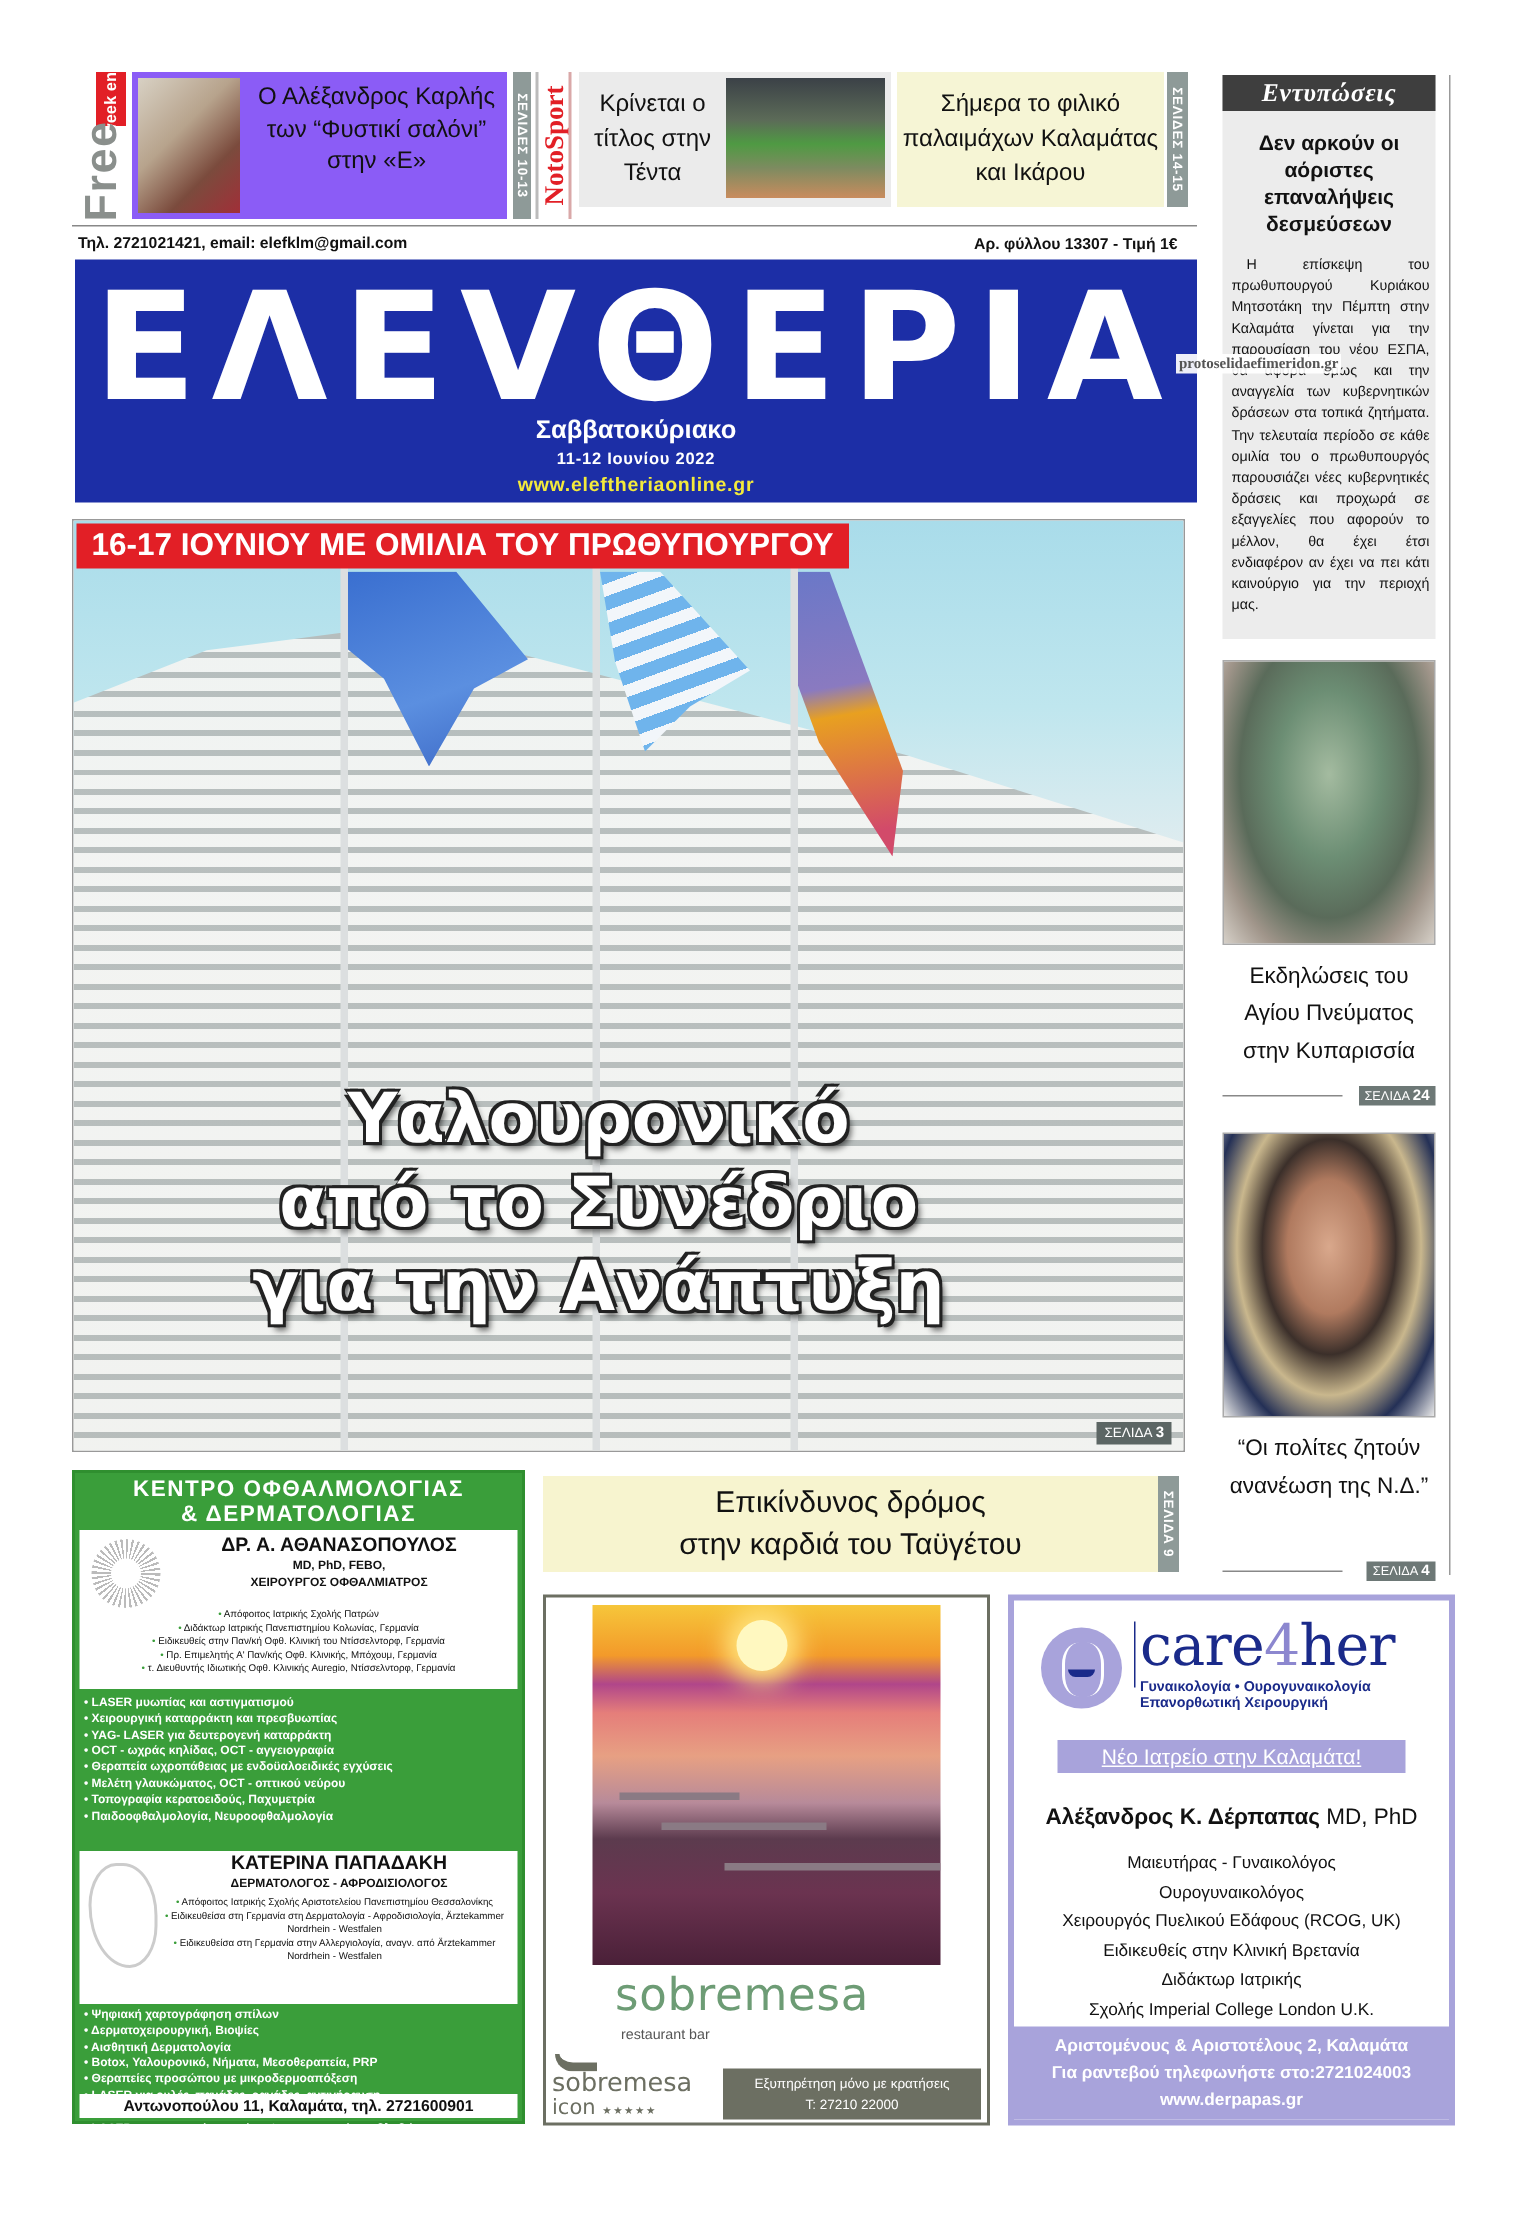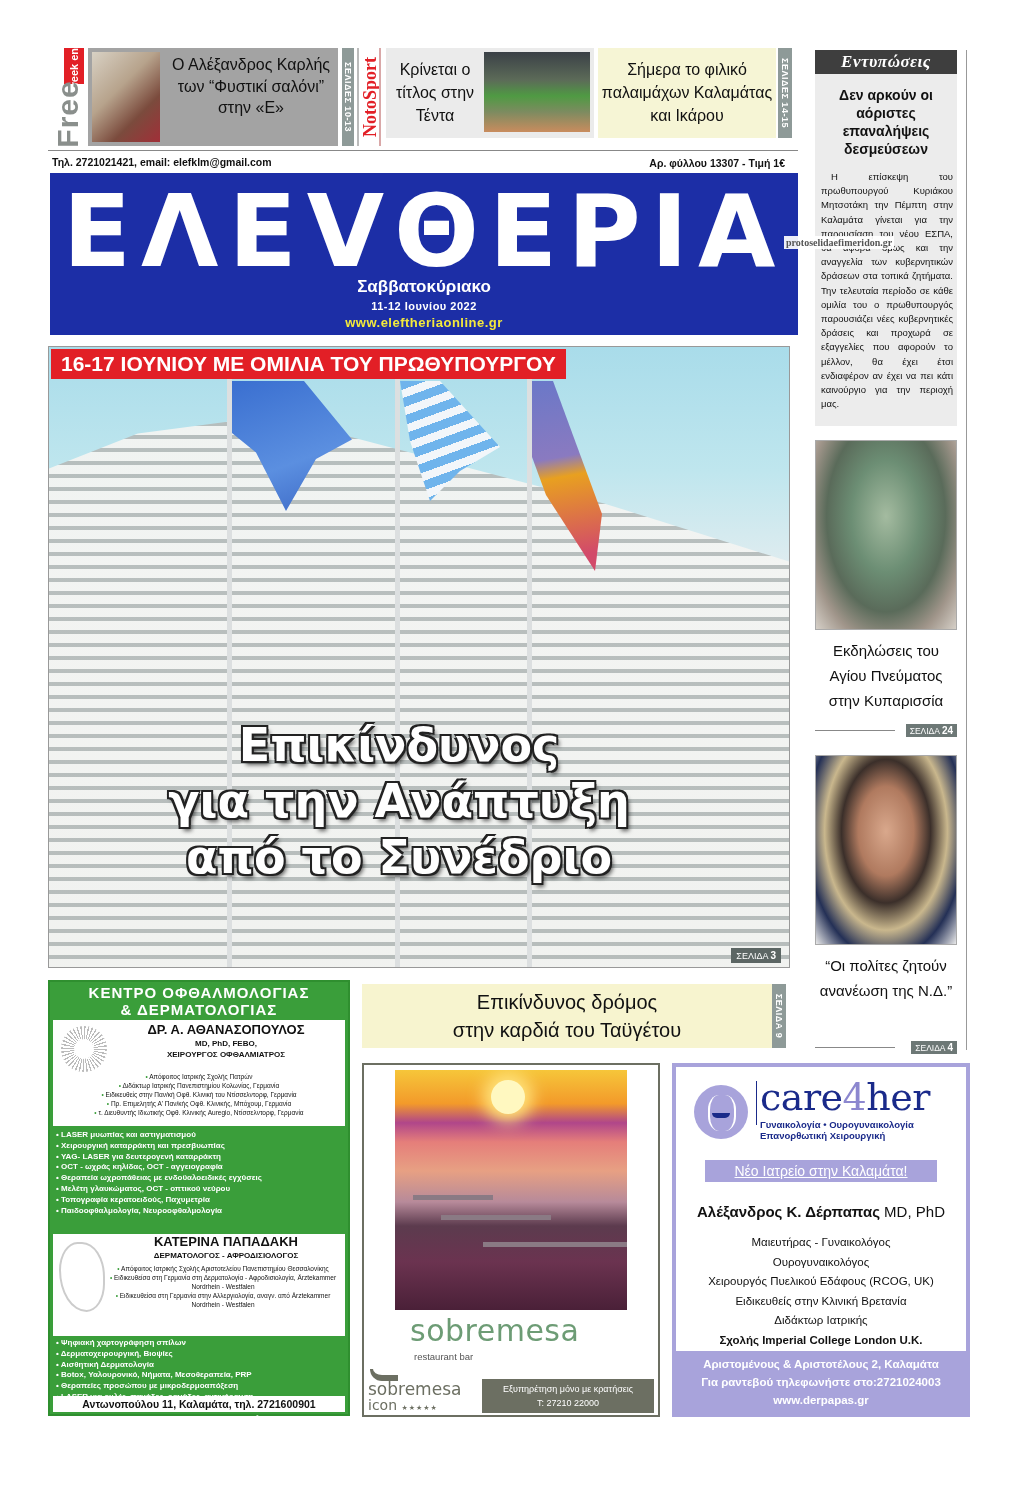--- a/index.html
+++ b/index.html
@@ -8,21 +8,21 @@
 
   .abs { position: absolute; }
 
   
   .free-logo { left: 52px; top: 48px; width: 32px; height: 98px; }
   .free-logo .free { position: absolute; left: 0; bottom: 0; width: 32px; height: 64px; }
   .free-logo .free span { position: absolute; left: 50%; top: 50%; transform: translate(-50%,-50%) rotate(-90deg); font-size: 30px; font-weight: bold; color: #8a8f8c; letter-spacing: 1px; white-space: nowrap; }
   .free-logo .weekend { position: absolute; left: 12px; top: 0; width: 20px; height: 36px; background: #e21f26; }
   .free-logo .weekend span { position: absolute; left: 50%; top: 50%; transform: translate(-50%,-50%) rotate(-90deg); font-size: 11px; font-weight: bold; color: #fff; white-space: nowrap; line-height: 10px; }
 
-  .teaser1 { left: 88px; top: 48px; width: 250px; height: 98px; background: #a3a3a3; }
+  .teaser1 { left: 88px; top: 48px; width: 250px; height: 98px; background: #8b5cf6; }
   .teaser1 .photo { position: absolute; left: 4px; top: 4px; width: 68px; height: 90px; background: linear-gradient(135deg,#d8d1c4 0%,#b7a38c 40%,#7b4b3d 70%,#a12f38 100%); }
   .teaser1 .text { position: absolute; left: 80px; top: 6px; width: 166px; text-align: center; font-size: 16px; line-height: 21.5px; }
   .sel-tag { position: absolute; background: #8e9a98; color: #fff; font-size: 9px; font-weight: bold; }
   .sel-tag span { position: absolute; left: 50%; top: 50%; transform: translate(-50%,-50%) rotate(90deg); white-space: nowrap; letter-spacing: 0.5px; }
   .tag1 { left: 342px; top: 48px; width: 12px; height: 98px; }
   .vline1 { left: 357px; top: 48px; width: 2px; height: 98px; background: #bbb; }
 
   .notosport { left: 361px; top: 48px; width: 18px; height: 98px; }
   .notosport span { position: absolute; left: 50%; top: 50%; transform: translate(-50%,-50%) rotate(-90deg); font-family: "Liberation Serif", serif; font-weight: bold; color: #e21f26; font-size: 18px; white-space: nowrap; }
   .notosport:after { content: ""; position: absolute; right: -2px; top: 0; width: 2px; height: 98px; background: #d9a8a8; }
@@ -201,23 +201,23 @@
   <div class="sky"></div>
   <div class="building"></div>
   <div class="flagpole" style="left:178px"></div>
   <div class="flagpole" style="left:346px"></div>
   <div class="flagpole" style="left:478px"></div>
   <div class="flag" style="left:183px;top:34px;width:120px;height:130px;background:linear-gradient(160deg,#3a6fd0,#5b8fe0 60%,#3a66c4);clip-path:polygon(0 0,60% 0,100% 45%,70% 60%,45% 100%,20% 55%,0 40%);"></div>
   <div class="flag" style="left:351px;top:34px;width:100px;height:120px;background:repeating-linear-gradient(160deg,#6fb4ec 0 9px,#f2f6fa 9px 17px);clip-path:polygon(0 0,40% 0,100% 55%,60% 75%,30% 100%,10% 50%);"></div>
   <div class="flag" style="left:483px;top:34px;width:70px;height:190px;background:linear-gradient(170deg,#6a78c8,#8a7ac0 40%,#e8a020 50%,#d24a6a 90%);clip-path:polygon(0 0,30% 0,100% 70%,90% 100%,20% 60%,0 40%);"></div>
   <div class="kicker">16-17 ΙΟΥΝΙΟΥ ΜΕ ΟΜΙΛΙΑ ΤΟΥ ΠΡΩΘΥΠΟΥΡΓΟΥ</div>
   <div class="headline">
-    <div>Επικίνδυνος</div>
+    <div>Υαλουρονικό</div>
+    <div>από το Συνέδριο</div>
     <div>για την Ανάπτυξη</div>
-    <div>από το Συνέδριο</div>
   </div>
   <div class="page"><span>ΣΕΛΙΔΑ</span> <b>3</b></div>
 </div>
 
 <div class="abs rt rt1">
   <div class="photo"></div>
   <div class="text">Εκδηλώσεις του Αγίου Πνεύματος στην Κυπαρισσία</div>
   <div class="rule"></div>
   <div class="page"><span>ΣΕΛΙΔΑ</span> <b>24</b></div>
 </div>
@@ -319,20 +319,20 @@
     <div>Επανορθωτική Χειρουργική</div>
   </div>
   <div class="banner">Νέο Ιατρείο στην Καλαμάτα!</div>
   <div class="doc"><b>Αλέξανδρος Κ. Δέρπαπας</b><span> MD, PhD</span></div>
   <div class="roles">
     <div>Μαιευτήρας - Γυναικολόγος</div>
     <div>Ουρογυναικολόγος</div>
     <div>Χειρουργός Πυελικού Εδάφους (RCOG, UK)</div>
     <div>Ειδικευθείς στην Κλινική Βρετανία</div>
     <div>Διδάκτωρ Ιατρικής</div>
-    <div style="font-weight:bold">Σχολής Imperial College London U.K.</div>
+    <div style="font-weight:normal">Σχολής Imperial College London U.K.</div>
   </div>
   <div class="footer">
     <div>Αριστομένους &amp; Αριστοτέλους 2, Καλαμάτα</div>
     <div>Για ραντεβού τηλεφωνήστε στο:2721024003</div>
     <div>www.derpapas.gr</div>
   </div>
 </div>
 
 </body></html>

